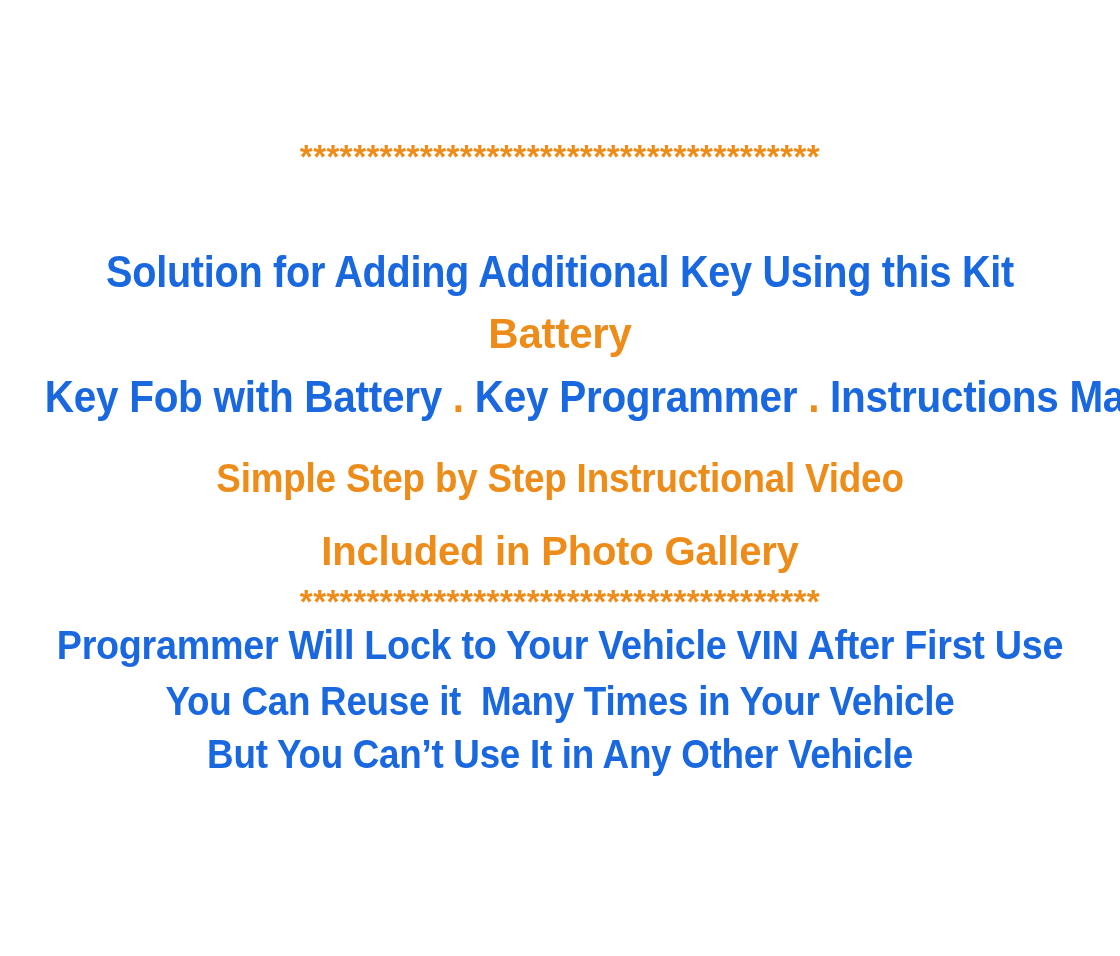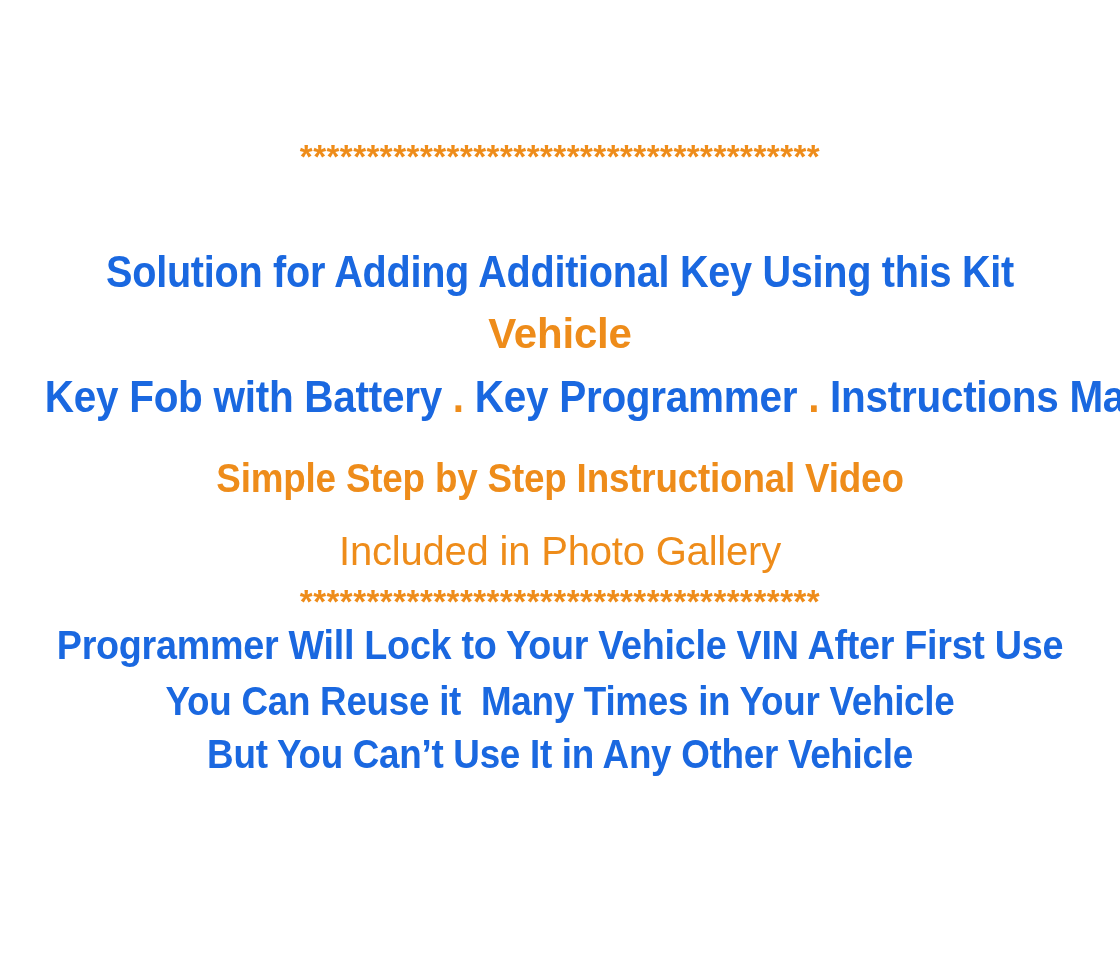--- a/index.html
+++ b/index.html
@@ -91,21 +91,21 @@
     font-size: 40px;
     transform: scaleX(0.92);
     transform-origin: center top;
     letter-spacing: -0.2px;
   }
 
   
   #line-gallery {
     top: 531px;
     color: #ee8c1a;
-    font-weight: 400;
+    font-weight: 700;
     font-size: 40px;
     letter-spacing: -0.2px;
   }
 
   
   .blue-note {
     color: #1a68e0;
     font-weight: 700;
     transform-origin: center top;
   }
@@ -131,21 +131,21 @@
 </head>
 <body>
 
 <div class="page">
 
   <div class="line divider" id="divider-top">***************************************</div>
 
 
   <div class="line" id="line-solution">Solution for Adding Additional Key Using this Kit</div>
 
-  <div class="line" id="line-includes">Vehicle</div>
+  <div class="line" id="line-includes">Battery</div>
 
   <div class="line" id="line-contents"><span>Key Fob with Battery</span><span class="sep"> . </span><span>Key Programmer</span><span class="sep"> . </span><span>Instructions Manual</span></div>
 
   <div class="line" id="line-video">Simple Step by Step Instructional Video</div>
 
   <div class="line" id="line-gallery">Included in Photo Gallery</div>
 
   <div class="line divider" id="divider-mid">***************************************</div>
 
   <div class="line blue-note" id="line-lock">Programmer Will Lock to Your Vehicle VIN After First Use</div>

